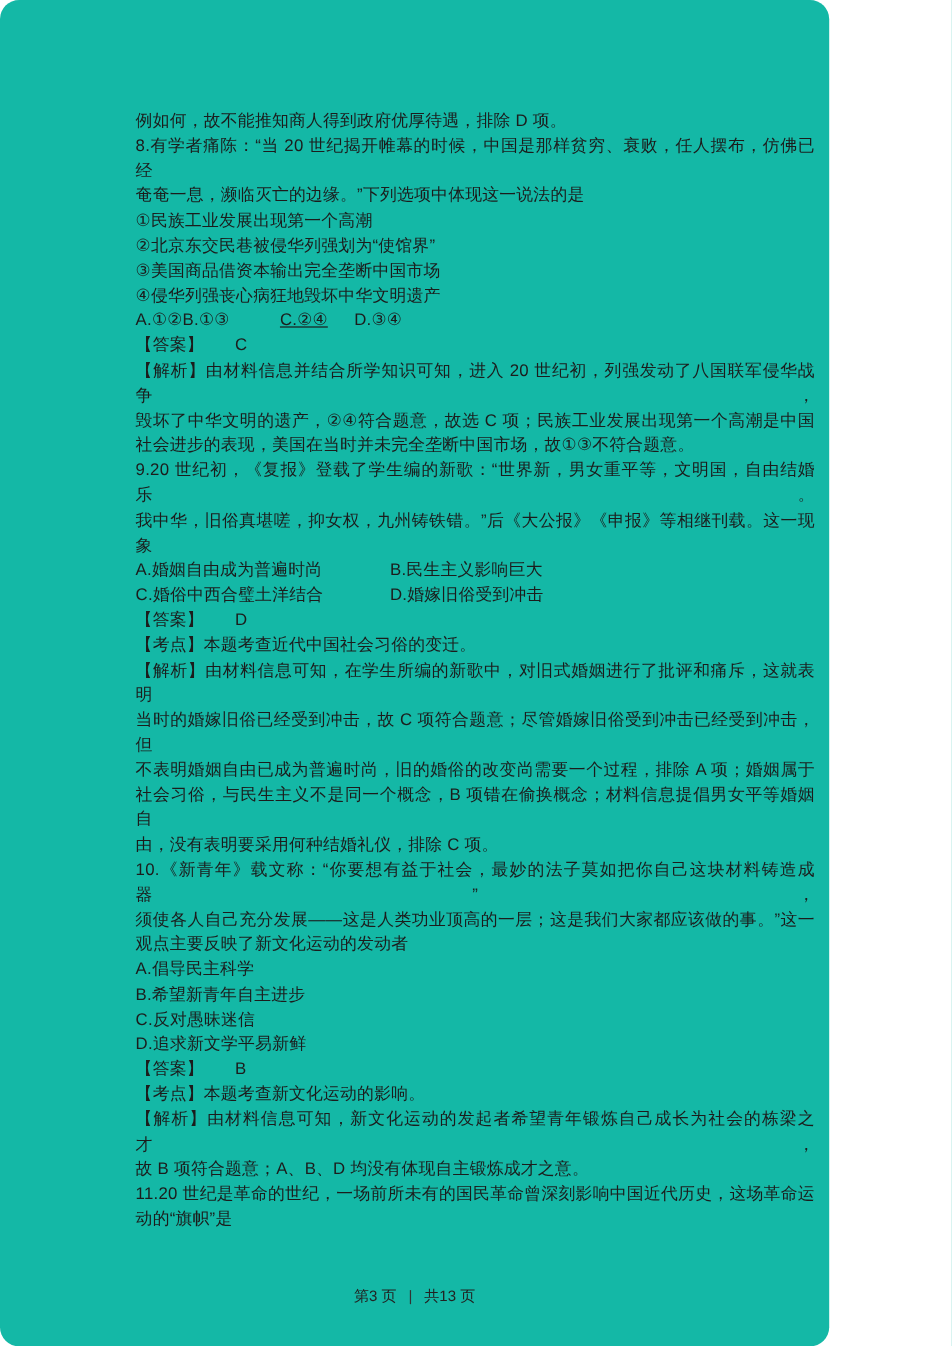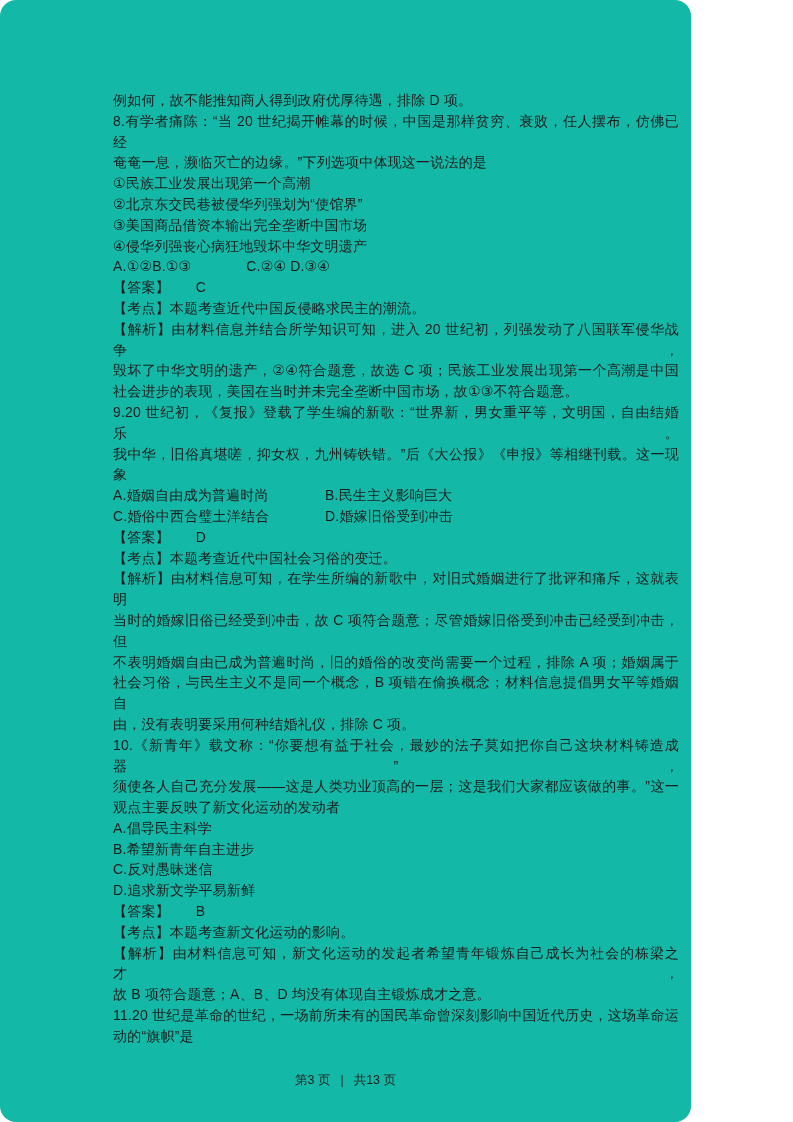--- a/index.html
+++ b/index.html
@@ -31,22 +31,22 @@
     text-align: left;
   }
   
   .line.fill {
     text-align: justify;
     text-align-last: justify;
   }
   
   .optrow .opt { display: inline-block; }
   .optrow .opt:nth-child(2) { }
-  .optrow .opt:nth-child(3) { margin-left: 55px; }
-  .optrow .opt:nth-child(4) { margin-left: 4px; }
+  .optrow .opt:nth-child(3) { margin-left: 42px; text-decoration: underline; }
+  .optrow .opt:nth-child(4) { margin-left: 22px; }
   
   .optpair .c1 {
     display: inline-block;
     width: 212px;
   }
   .optpair .c2 { display: inline-block; }
   
   .answer .answer-value { margin-left: 26px; }
   .footer {
     position: absolute;
@@ -70,21 +70,20 @@
   <main class="content" id="content">
       <div class="line">例如何，故不能推知商人得到政府优厚待遇，排除 D 项。</div>
       <div class="line fill">8.有学者痛陈：“当 20 世纪揭开帷幕的时候，中国是那样贫穷、衰败，任人摆布，仿佛已经</div>
       <div class="line">奄奄一息，濒临灭亡的边缘。”下列选项中体现这一说法的是</div>
       <div class="line">①民族工业发展出现第一个高潮</div>
       <div class="line">②北京东交民巷被侵华列强划为“使馆界”</div>
       <div class="line">③美国商品借资本输出完全垄断中国市场</div>
       <div class="line">④侵华列强丧心病狂地毁坏中华文明遗产</div>
       <div class="line optrow"><span class="opt">A.①②</span><span class="opt">B.①③</span><span class="opt">C.②④</span><span class="opt">D.③④</span></div>
       <div class="line answer"><span class="answer-label">【答案】</span><span class="answer-value">C</span></div>
-      <div class="line">【考点】本题考查近代中国反侵略求民主的潮流。</div>
       <div class="line fill">【解析】由材料信息并结合所学知识可知，进入 20 世纪初，列强发动了八国联军侵华战争，</div>
       <div class="line fill">毁坏了中华文明的遗产，②④符合题意，故选 C 项；民族工业发展出现第一个高潮是中国</div>
       <div class="line">社会进步的表现，美国在当时并未完全垄断中国市场，故①③不符合题意。</div>
       <div class="line fill">9.20 世纪初，《复报》登载了学生编的新歌：“世界新，男女重平等，文明国，自由结婚乐。</div>
       <div class="line fill">我中华，旧俗真堪嗟，抑女权，九州铸铁错。”后《大公报》《申报》等相继刊载。这一现象</div>
       <div class="line optpair"><span class="opt c1">A.婚姻自由成为普遍时尚</span><span class="opt c2">B.民生主义影响巨大</span></div>
       <div class="line optpair"><span class="opt c1">C.婚俗中西合璧土洋结合</span><span class="opt c2">D.婚嫁旧俗受到冲击</span></div>
       <div class="line answer"><span class="answer-label">【答案】</span><span class="answer-value">D</span></div>
       <div class="line">【考点】本题考查近代中国社会习俗的变迁。</div>
       <div class="line fill">【解析】由材料信息可知，在学生所编的新歌中，对旧式婚姻进行了批评和痛斥，这就表明</div>

